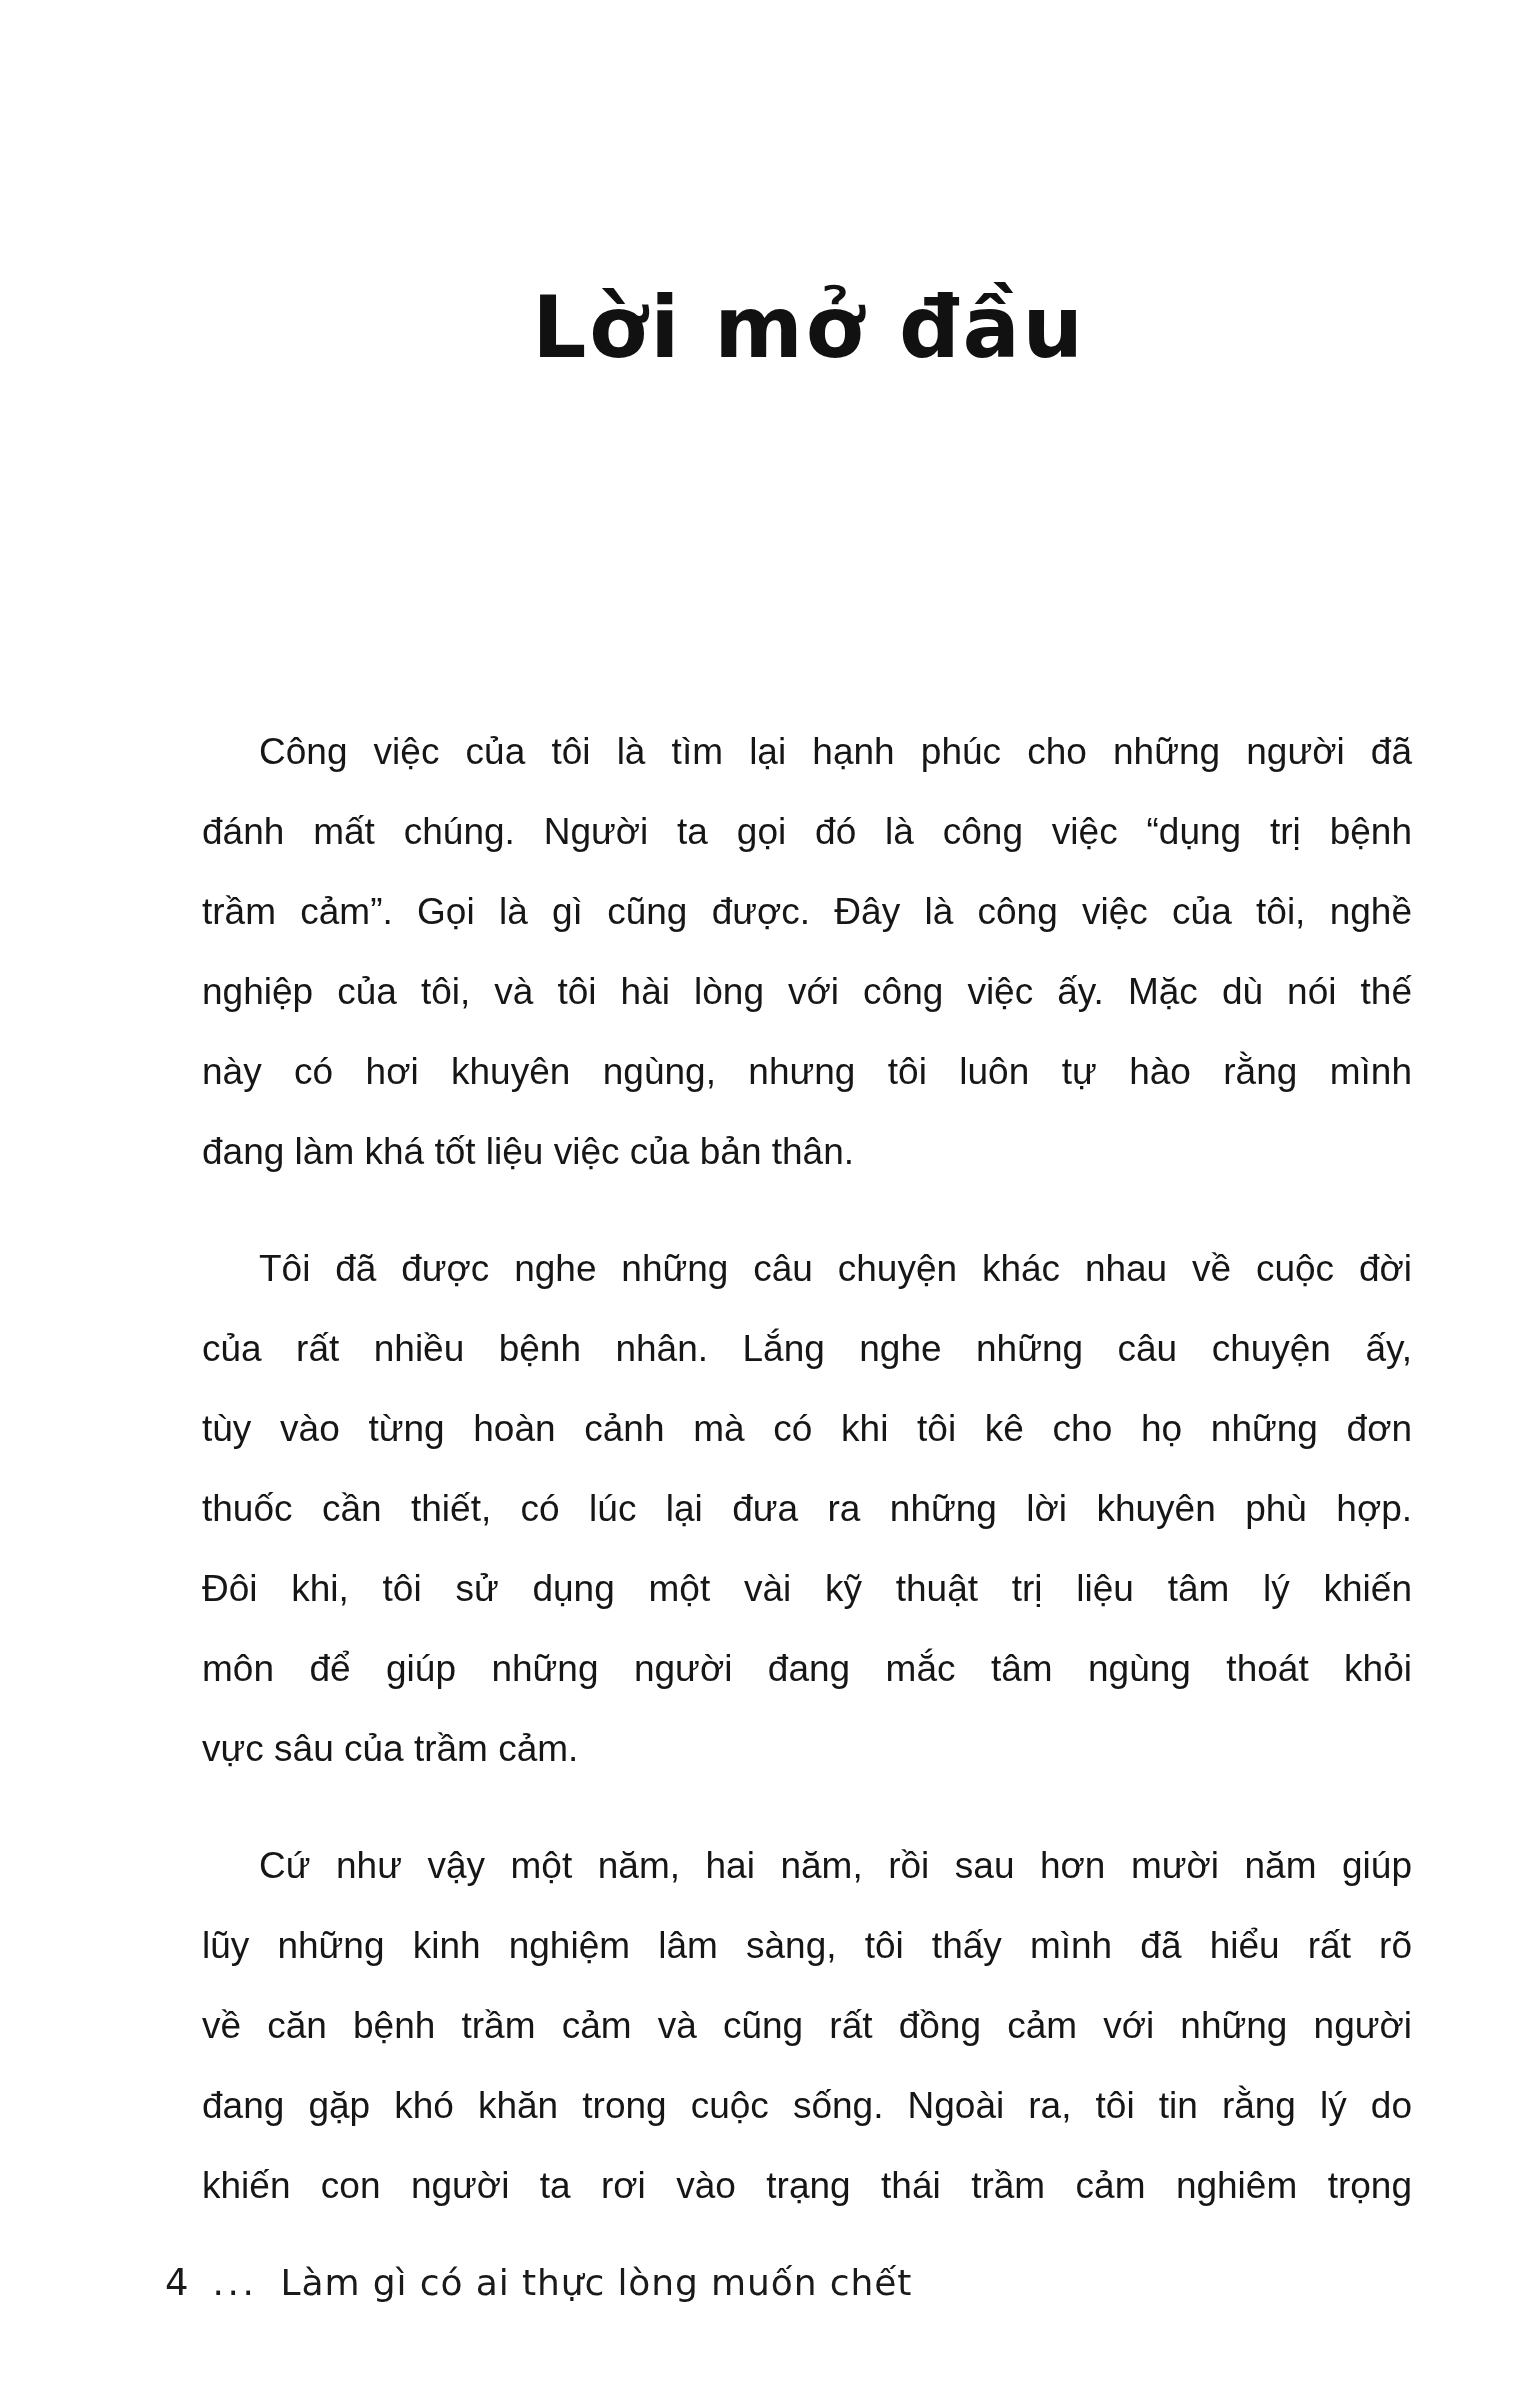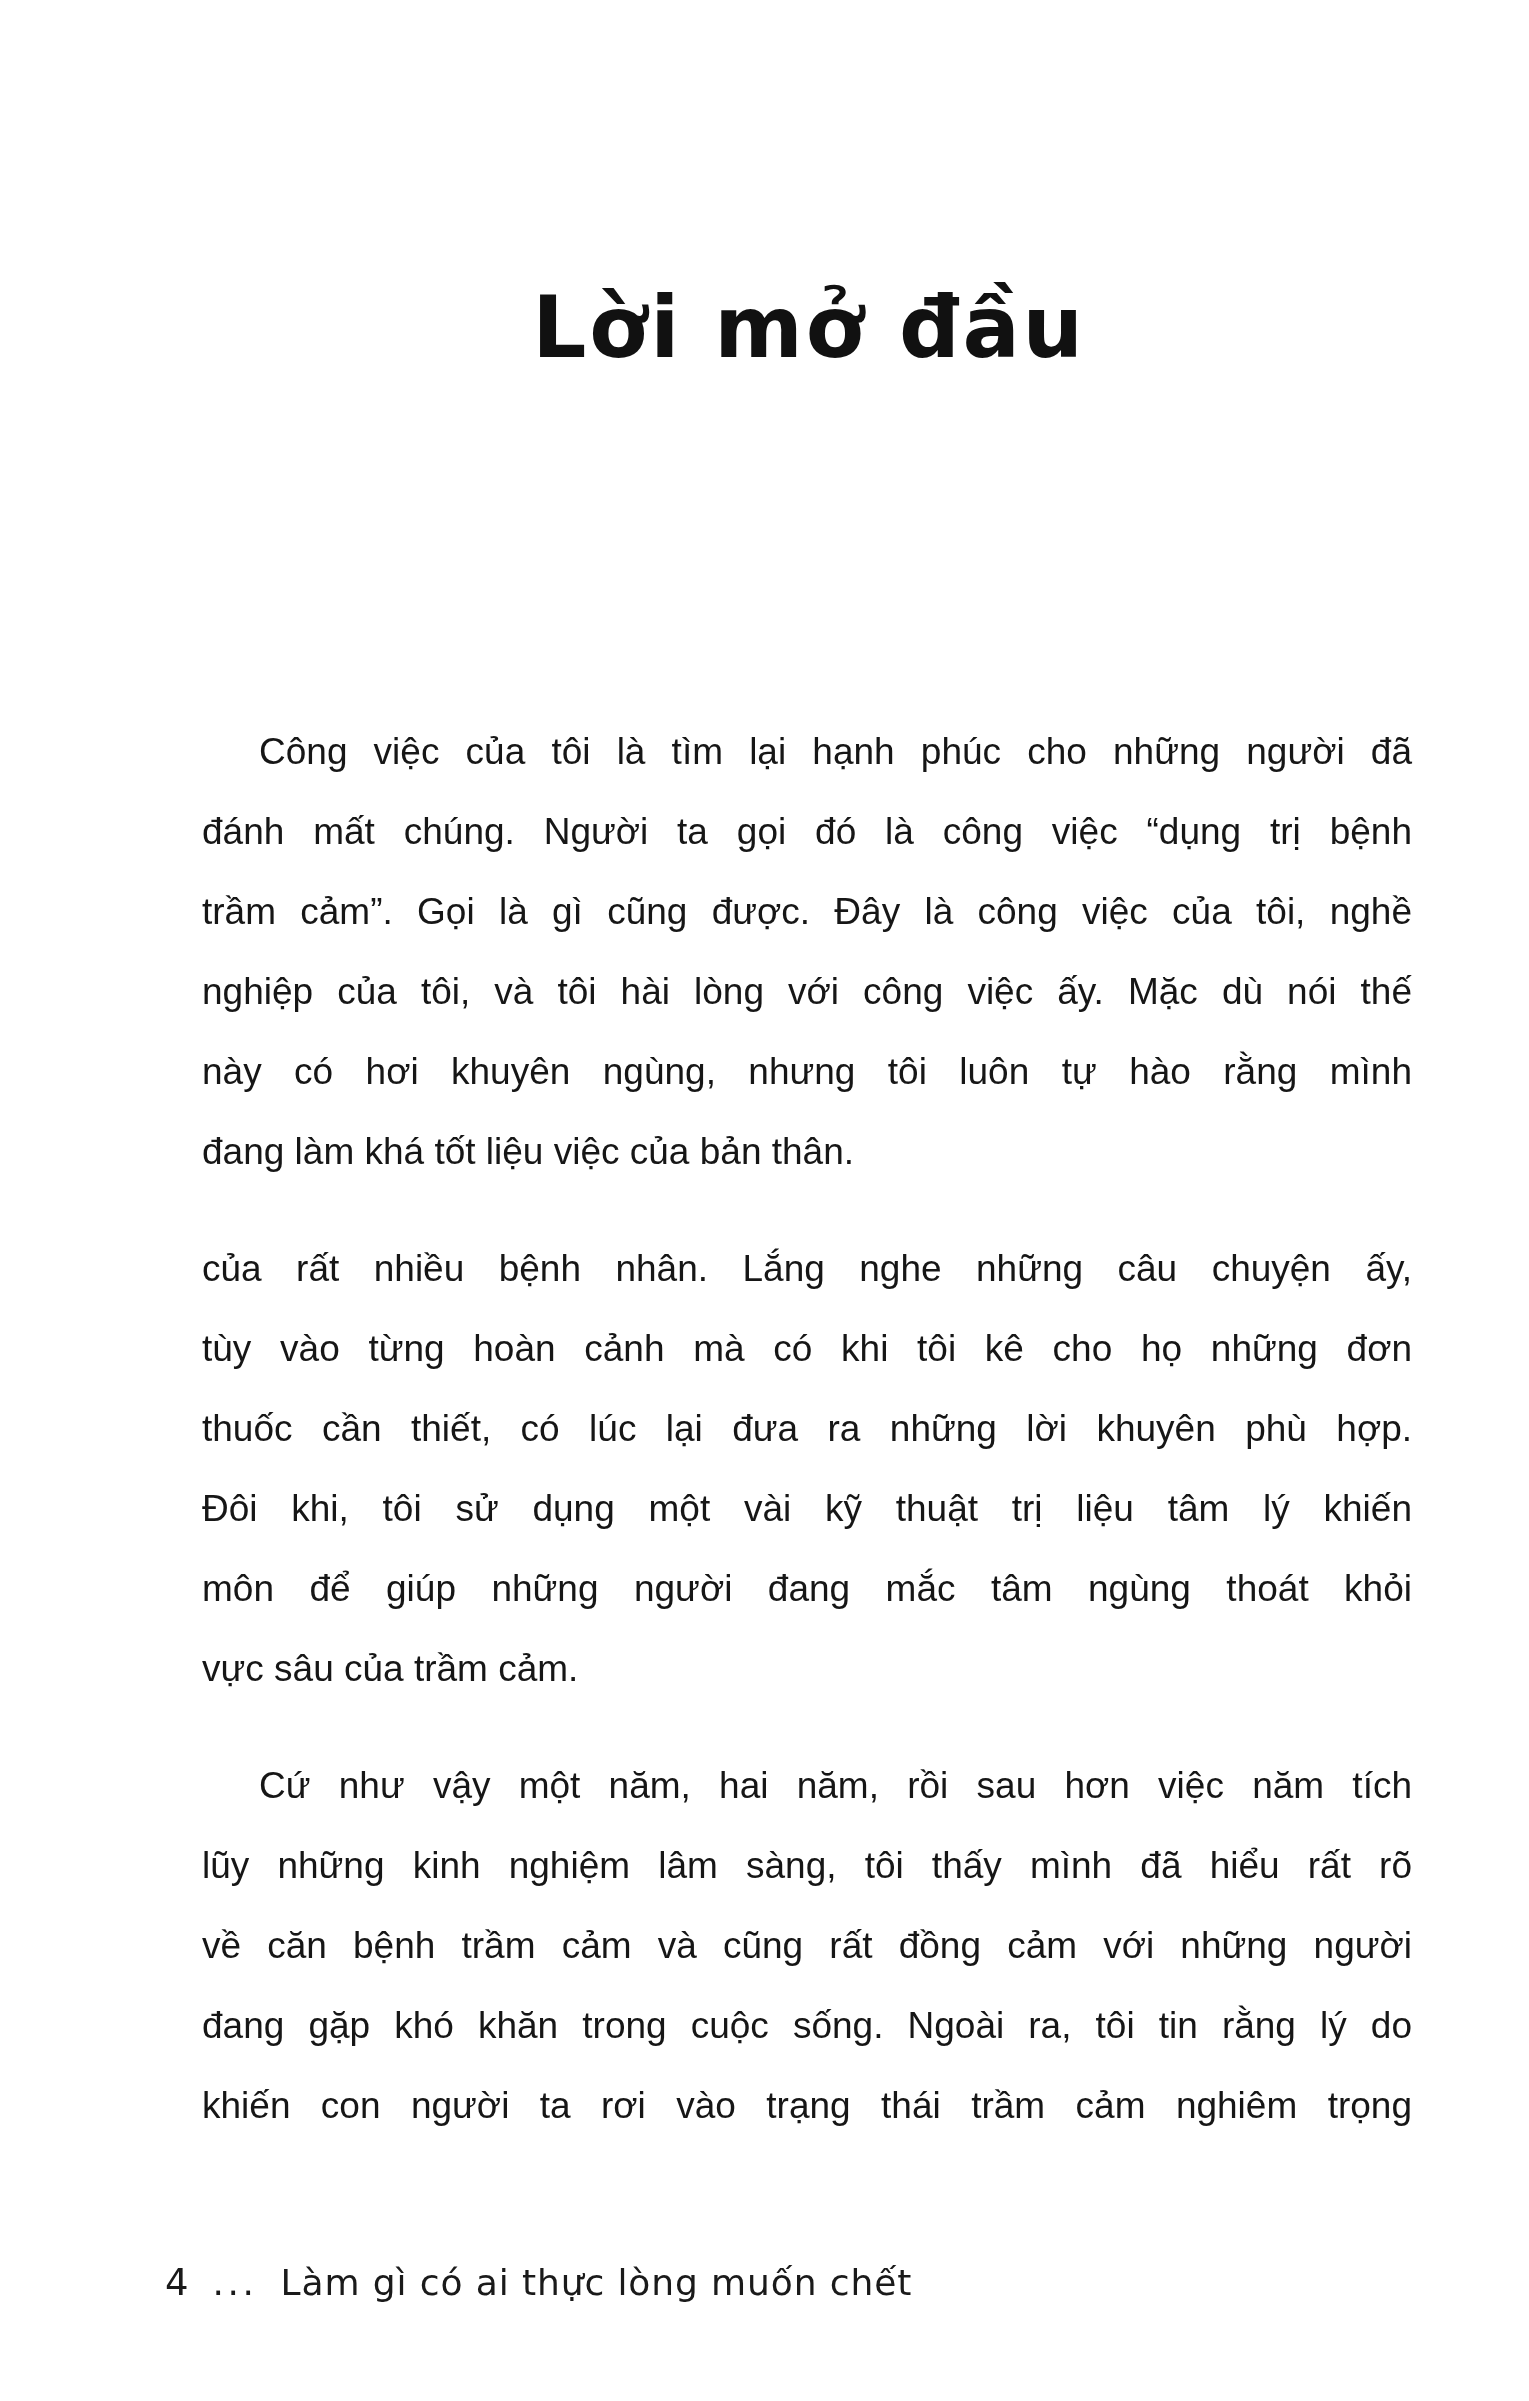--- a/index.html
+++ b/index.html
@@ -71,30 +71,31 @@
   <div class="para">
     <div class="line first">Công việc của tôi là tìm lại hạnh phúc cho những người đã</div>
     <div class="line">đánh mất chúng. Người ta gọi đó là công việc “dụng trị bệnh</div>
     <div class="line">trầm cảm”. Gọi là gì cũng được. Đây là công việc của tôi, nghề</div>
     <div class="line">nghiệp của tôi, và tôi hài lòng với công việc ấy. Mặc dù nói thế</div>
     <div class="line">này có hơi khuyên ngùng, nhưng tôi luôn tự hào rằng mình</div>
     <div class="line last">đang làm khá tốt liệu việc của bản thân.</div>
   </div>
 
   <div class="para">
+    <div class="line first">Tôi đã được nghe những câu chuyện khác nhau về cuộc đời</div>
     <div class="line">của rất nhiều bệnh nhân. Lắng nghe những câu chuyện ấy,</div>
     <div class="line">tùy vào từng hoàn cảnh mà có khi tôi kê cho họ những đơn</div>
     <div class="line">thuốc cần thiết, có lúc lại đưa ra những lời khuyên phù hợp.</div>
     <div class="line">Đôi khi, tôi sử dụng một vài kỹ thuật trị liệu tâm lý khiến</div>
     <div class="line">môn để giúp những người đang mắc tâm ngùng thoát khỏi</div>
     <div class="line last">vực sâu của trầm cảm.</div>
   </div>
 
   <div class="para">
-    <div class="line first">Cứ như vậy một năm, hai năm, rồi sau hơn việc năm tích</div>
+    <div class="line first">Cứ như vậy một năm, hai năm, rồi sau hơn mười năm giúp</div>
     <div class="line">lũy những kinh nghiệm lâm sàng, tôi thấy mình đã hiểu rất rõ</div>
     <div class="line">về căn bệnh trầm cảm và cũng rất đồng cảm với những người</div>
     <div class="line">đang gặp khó khăn trong cuộc sống. Ngoài ra, tôi tin rằng lý do</div>
     <div class="line">khiến con người ta rơi vào trạng thái trầm cảm nghiêm trọng</div>
   </div>
 
 </div>
 
 <div class="footer">
   <span class="page-number">4</span>

